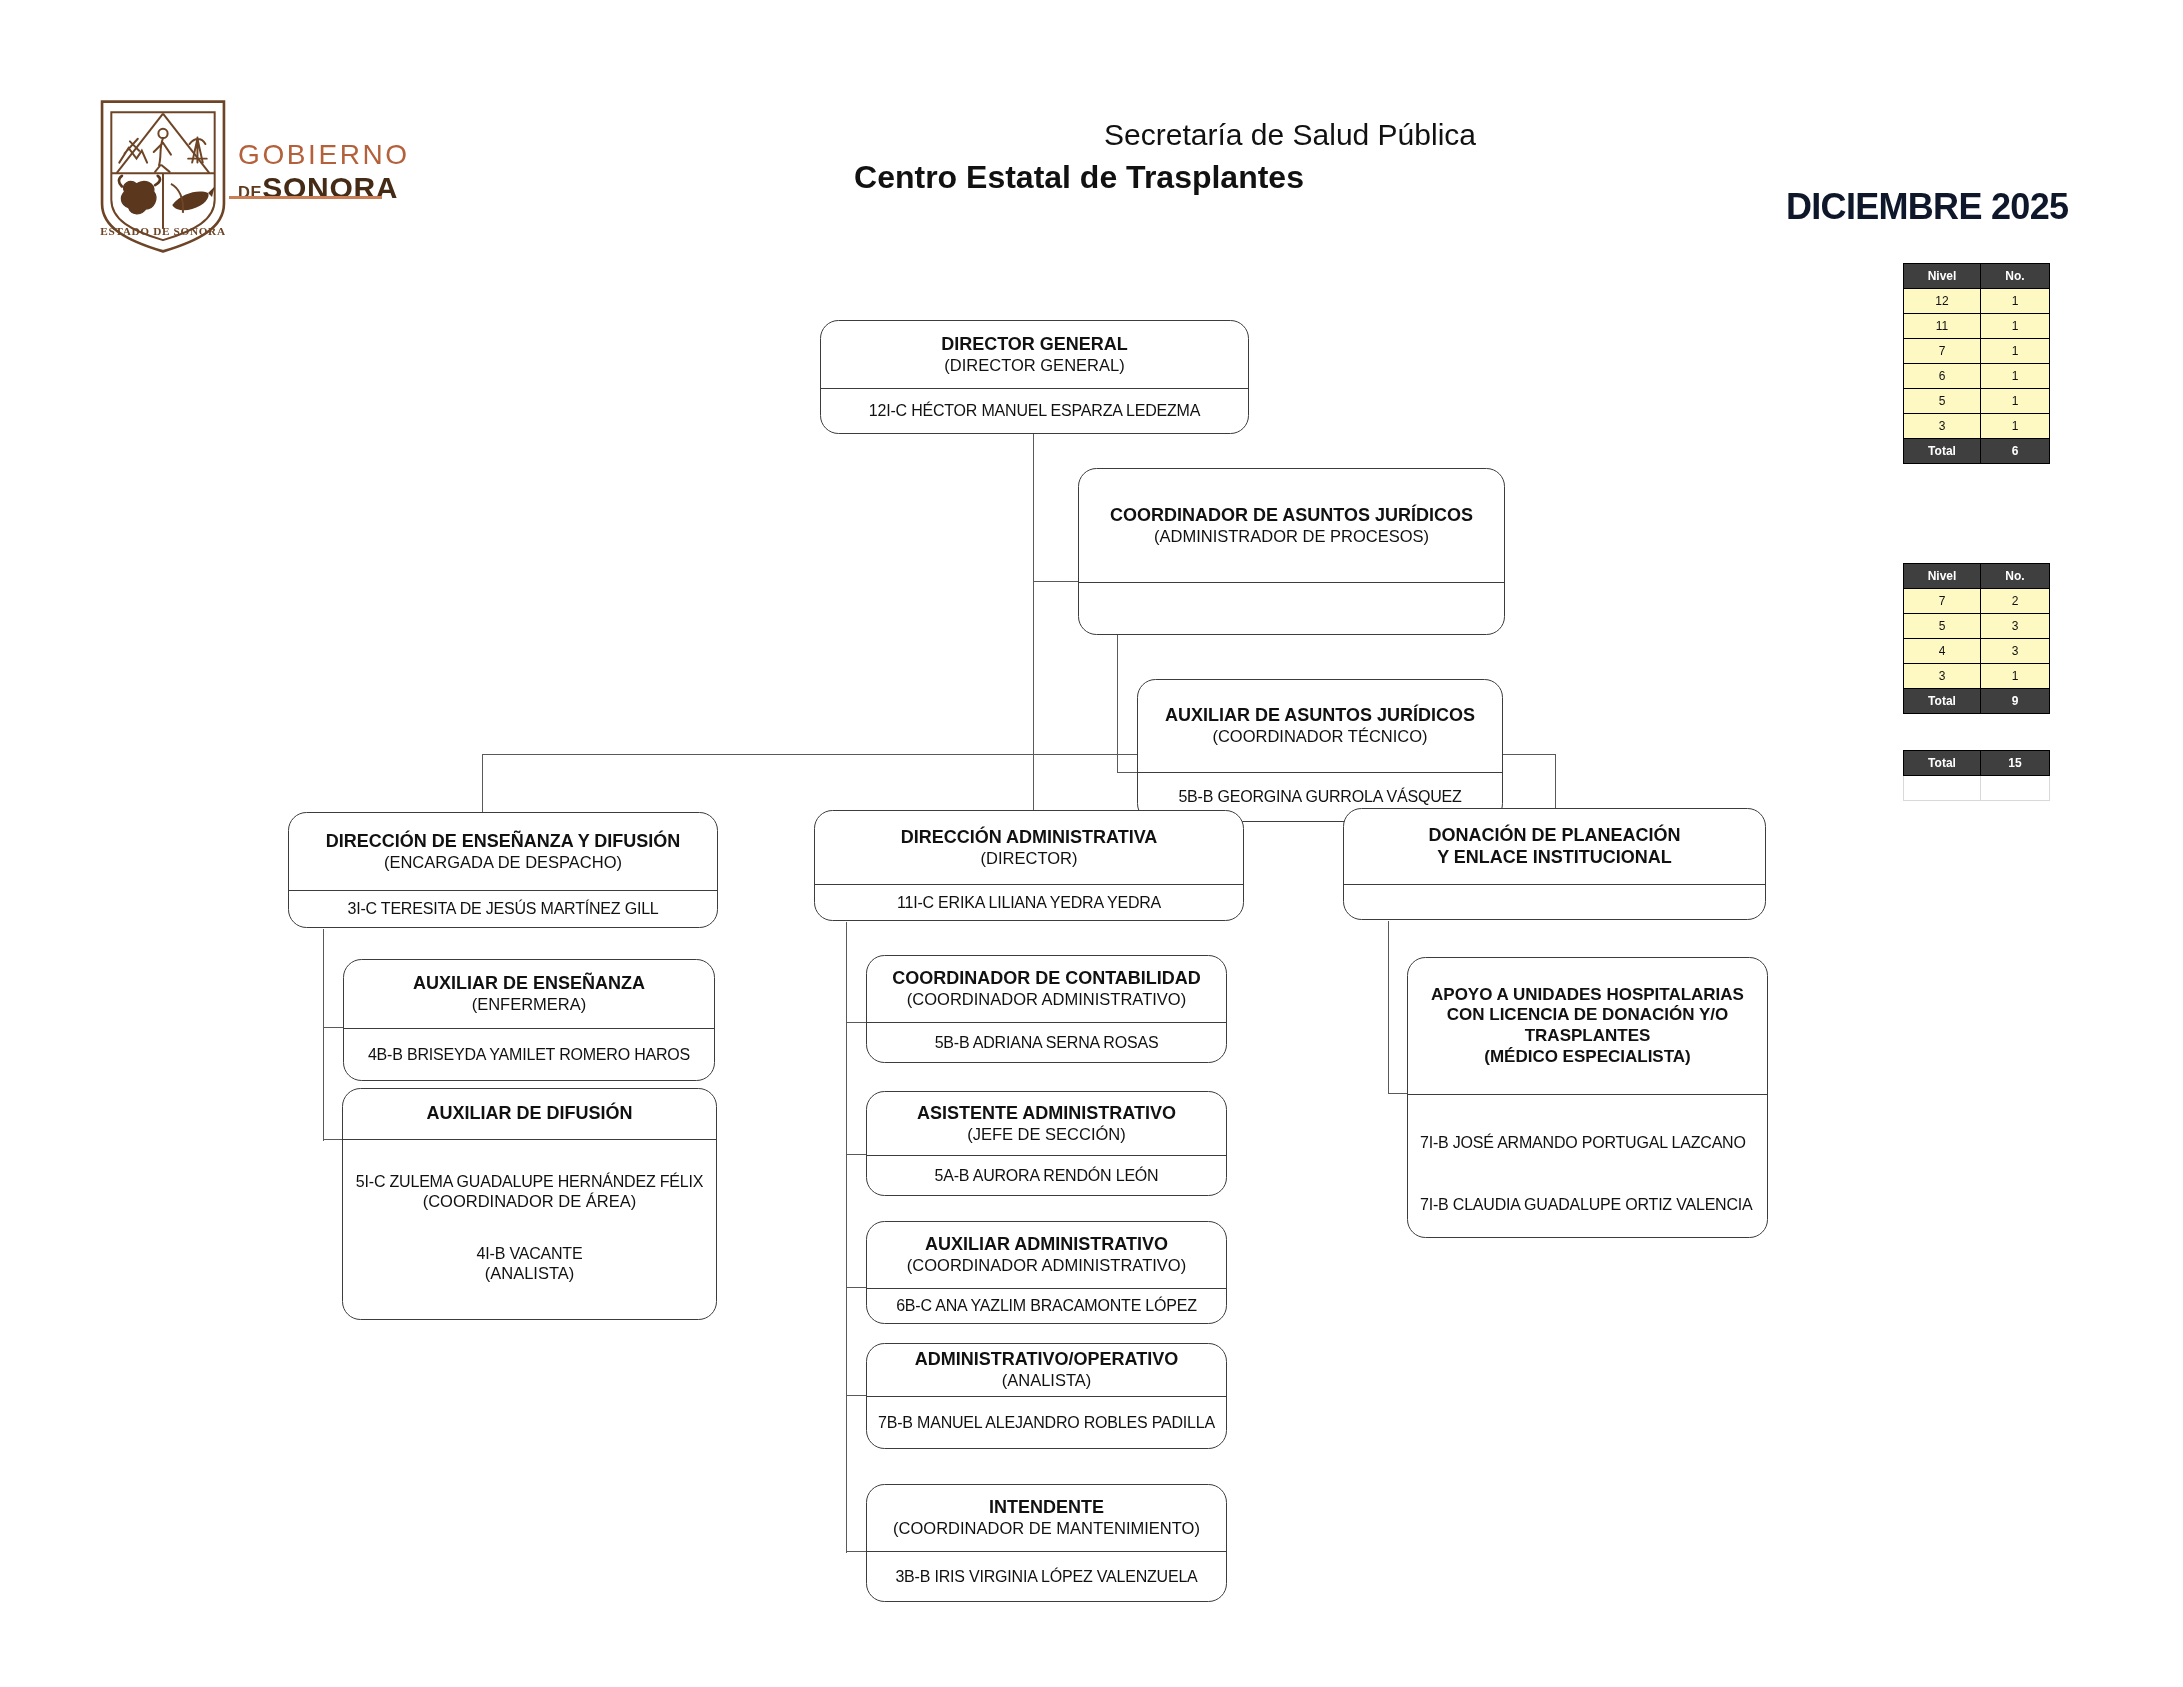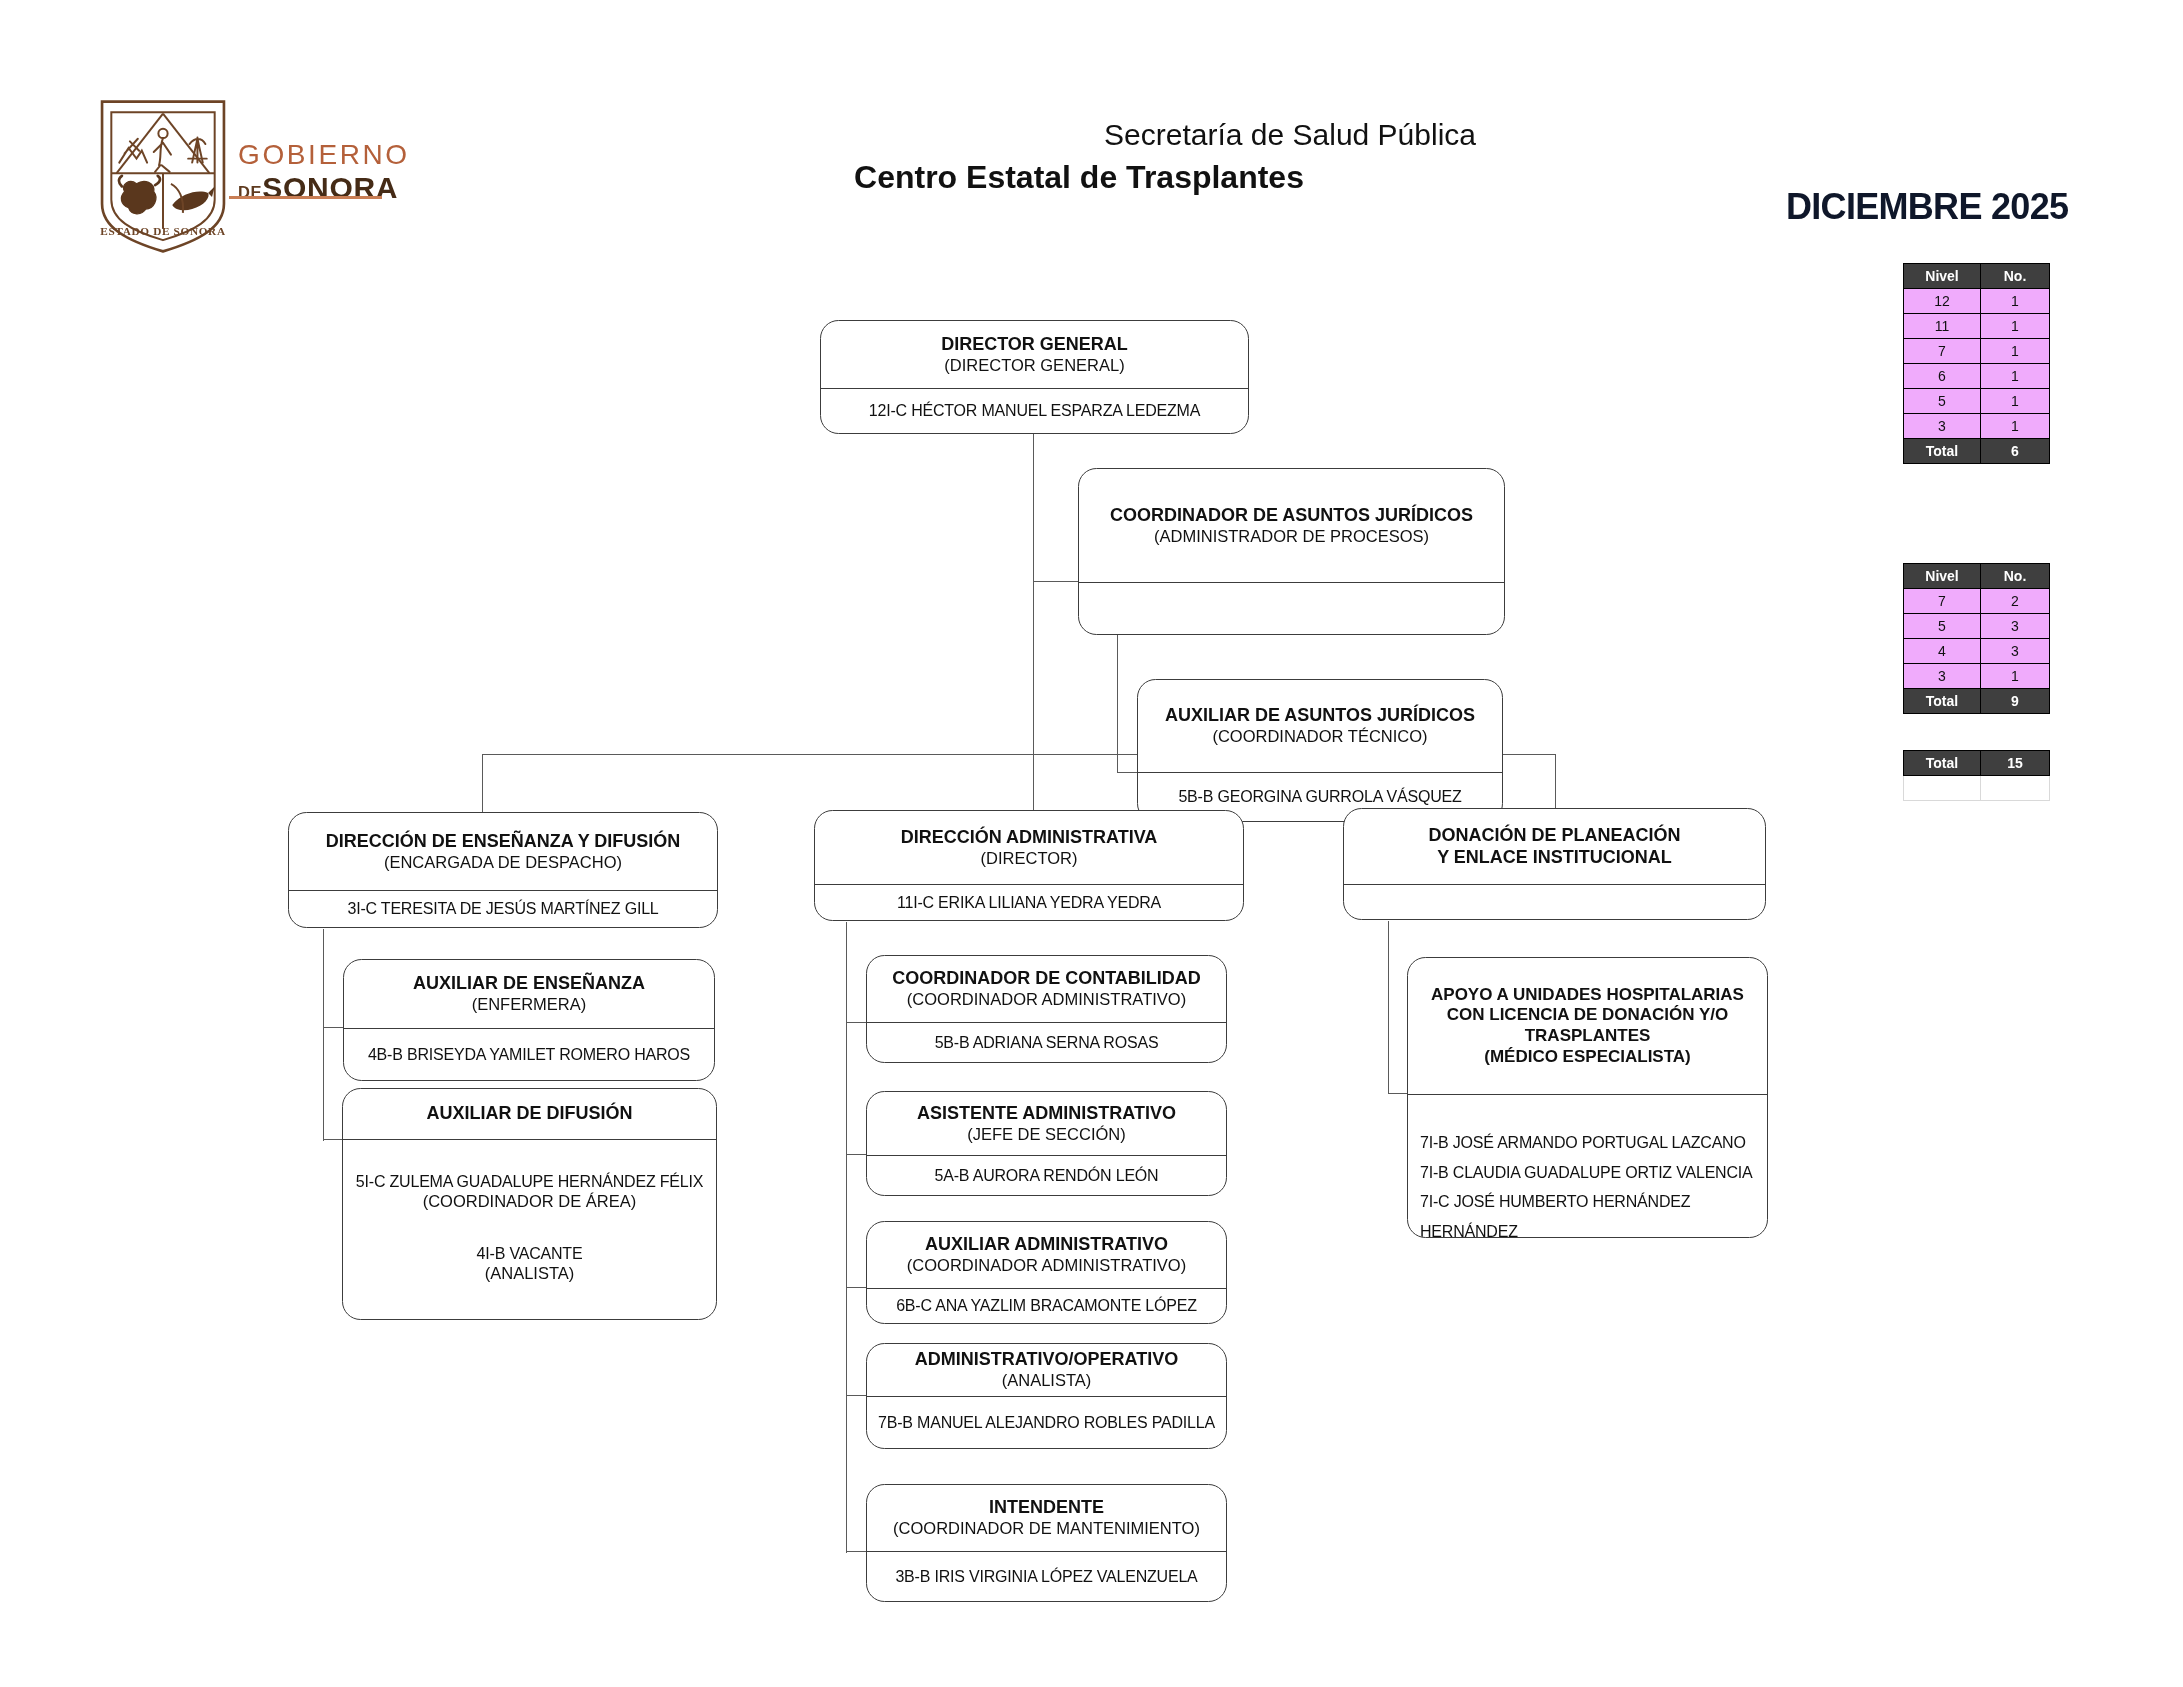--- a/index.html
+++ b/index.html
@@ -18,41 +18,41 @@
   .logo-wrap { position:absolute; left:98px; top:99px; width:311px; height:172px; }
   .logo-shield { position:absolute; left:0; top:0; }
   .logo-text { position:absolute; left:140px; top:40px; white-space:nowrap; }
   .logo-gobierno { font-size:28px; letter-spacing:2.6px; color:#b4603a; }
   .logo-de { font-size:16.5px; font-weight:bold; color:#5f3b20; letter-spacing:0.7px; }
   .logo-sonora { font-size:30px; font-weight:800; color:#452b16; letter-spacing:0.7px; }
   .logo-rule { position:absolute; left:131px; top:97px; width:153px; height:3.3px; background:#c97e55; }
 
   
   .tbl-label { position:absolute; font-size:18px; color:#111;margin-top:29px; }
-  table.ltable { position:absolute; border-collapse:collapse; background:#f0abfc;
-                 font-size:14px; color:#111; }
+  table.ltable { position:absolute; border-collapse:collapse; background:#fef9c3;
+                 font-size:12px; color:#111; }
   table.ltable td { border:1.3px solid #000; text-align:center; vertical-align:middle;
                     height:25px; padding:0; }
   table.ltable td.c1 { width:77px; }
   table.ltable td.c2 { width:69px; }
   table.ltable tr.dark td { background:#3f3f3f; color:#fff; font-weight:bold; }
   table.ltable tr.ghost td { border:1.3px solid #d9d9d9; background:#fff; }
 
   
   .obox { position:absolute; background:#fff; border:1.3px solid #3c3c3c; border-radius:18.5px;
           display:flex; flex-direction:column; overflow:hidden; }
   .tsec { flex:none; display:flex; flex-direction:column; justify-content:center; align-items:center;
           border-bottom:1.3px solid #3c3c3c; text-align:center; padding:0 9.3px; }
   .nsec { flex:1 1 auto; display:flex; flex-direction:column; justify-content:center; align-items:center;
           text-align:left; padding:0 6.6px; }
   .btitle { font-size:18px; font-weight:bold; line-height:1.22; color:#111; }
   .bsub   { font-size:16.5px; line-height:1.2; color:#111; }
   .bname  { font-size:16px; line-height:1.25; color:#111; letter-spacing:-0.2px; }
   .nsec-list { justify-content:flex-start; align-items:flex-start; text-align:left;
-               padding:33px 6.6px 0 12px; }
+               padding:33px 6.6px 0 12px;gap:32px; }
   .nsec-stack { justify-content:flex-start; padding-top:32px; }
   .spacer45 { height:32px; flex:none; }
 
   
   .vline, .hline { position:absolute; background:#5a5a5a; }
   .vline { width:1.3px; }
   .hline { height:1.3px; }
 </style>
 </head>
 <body>

